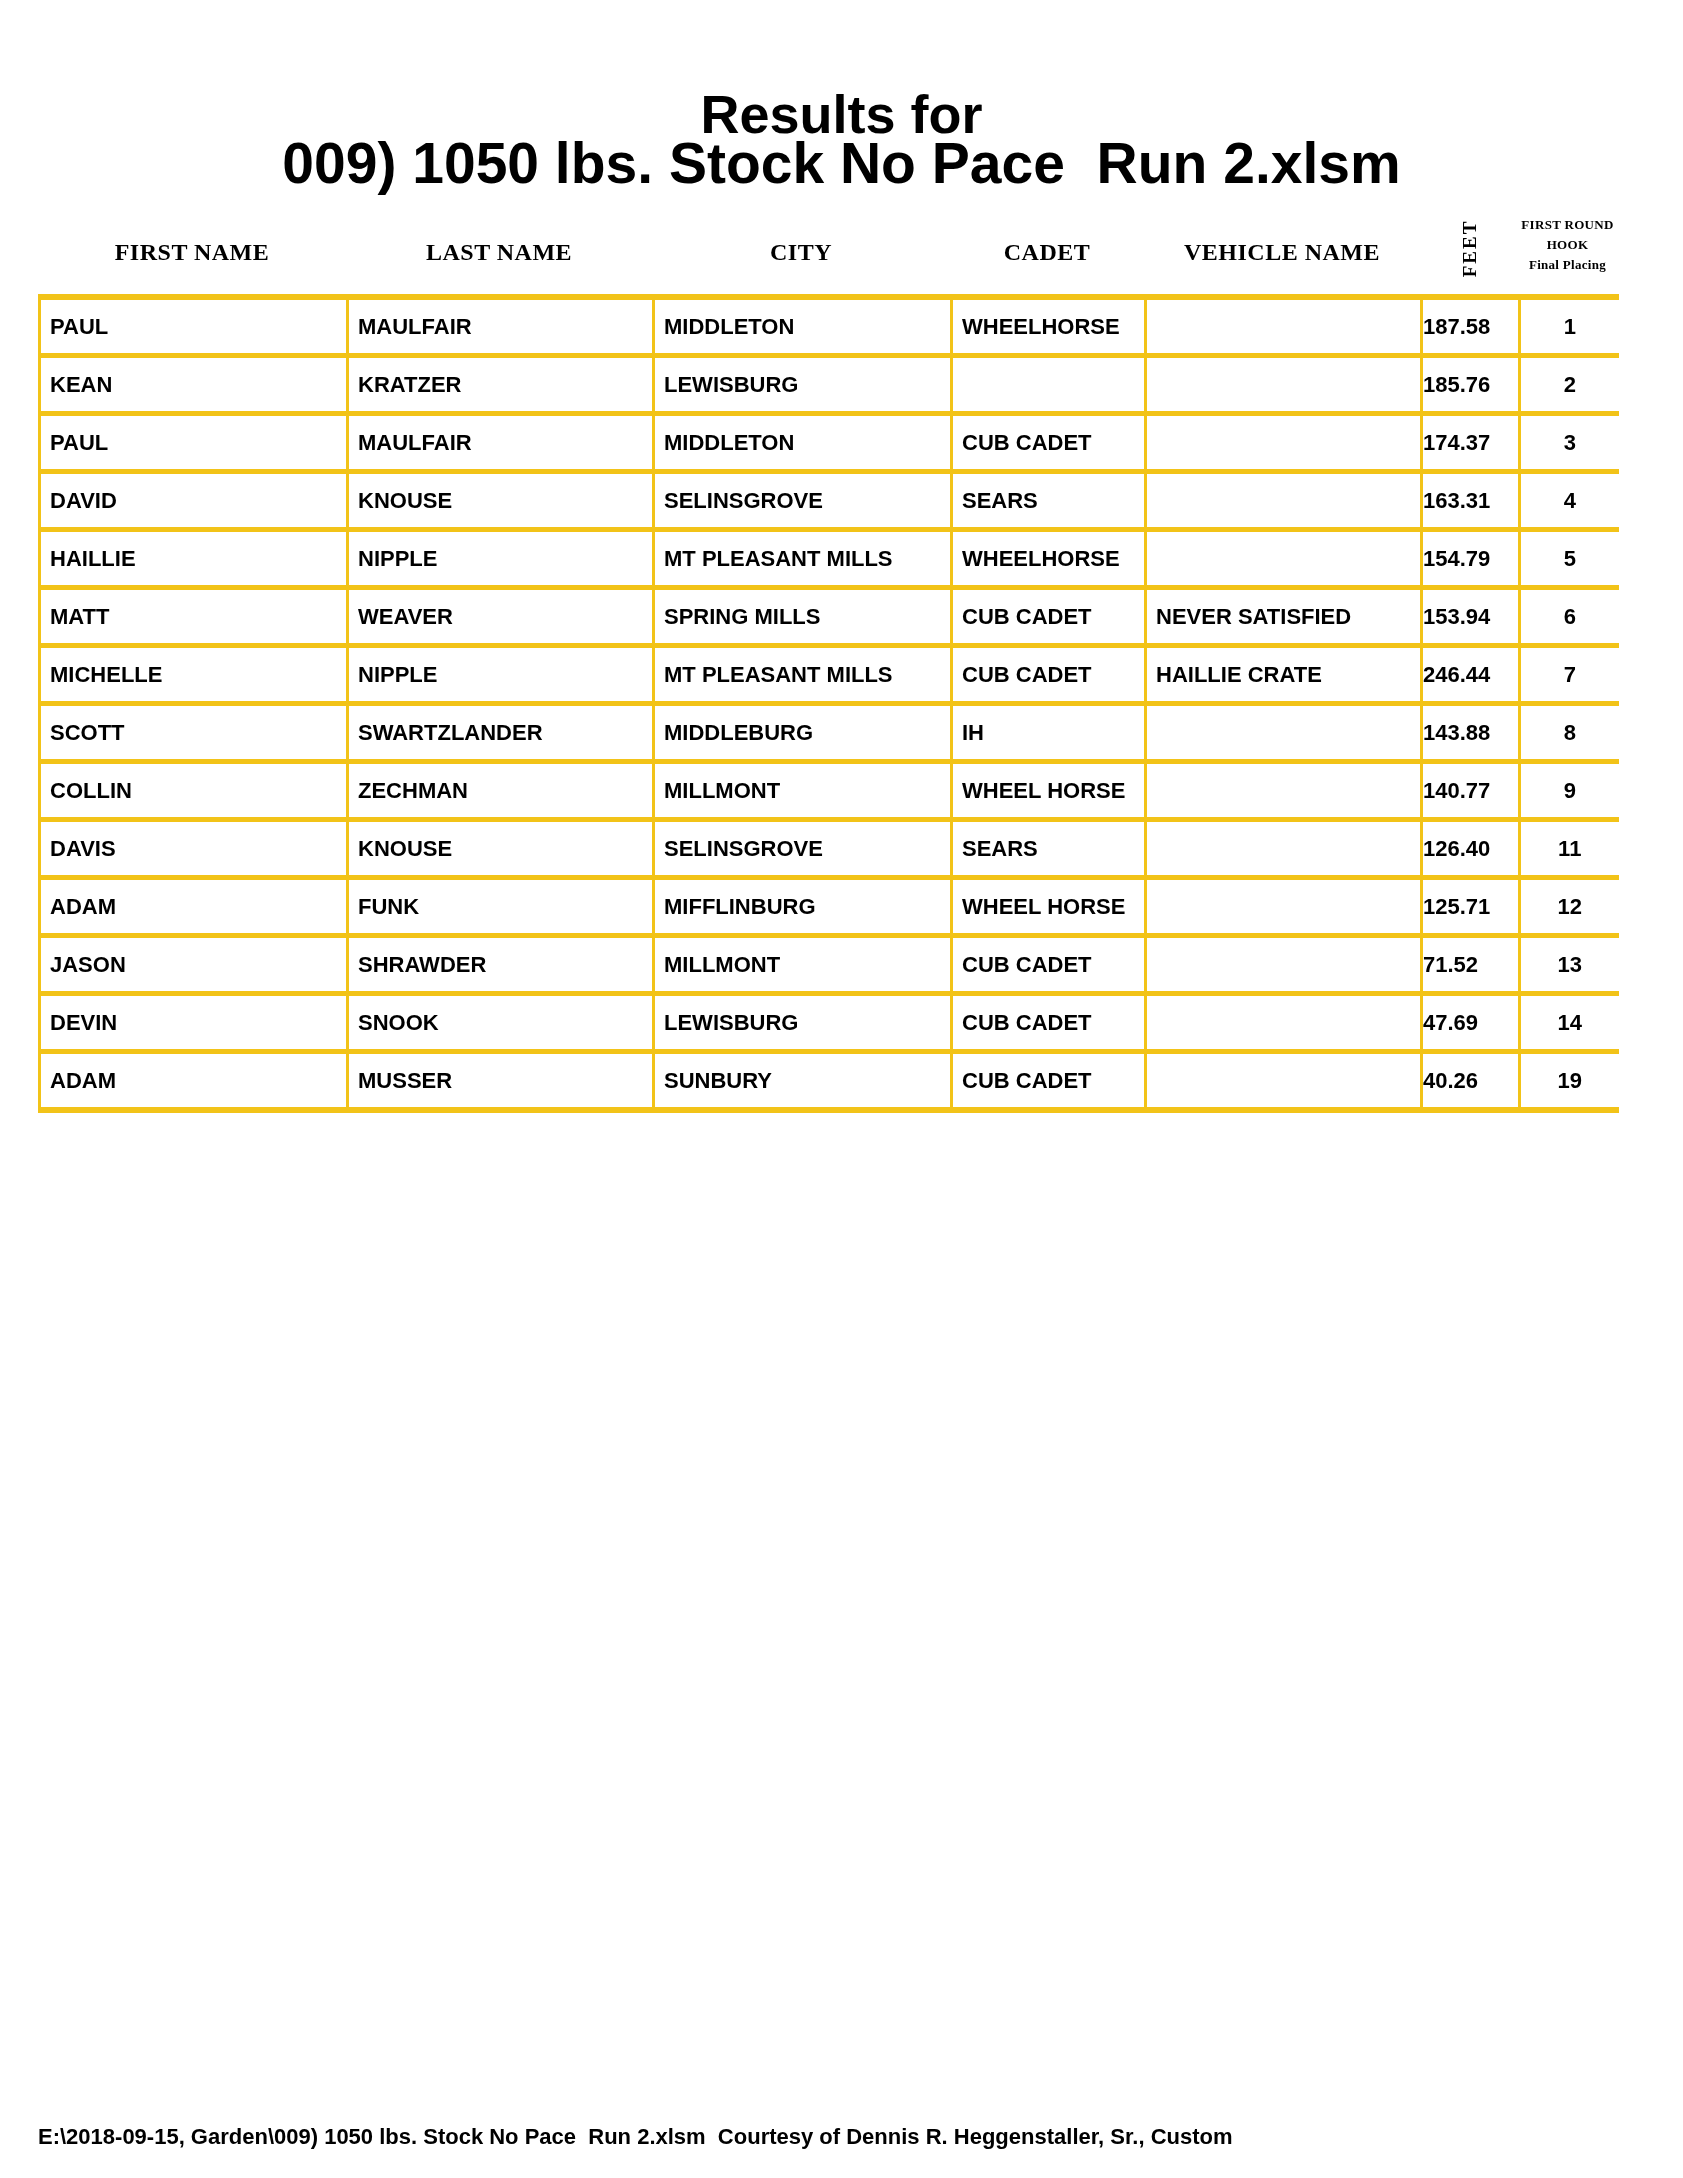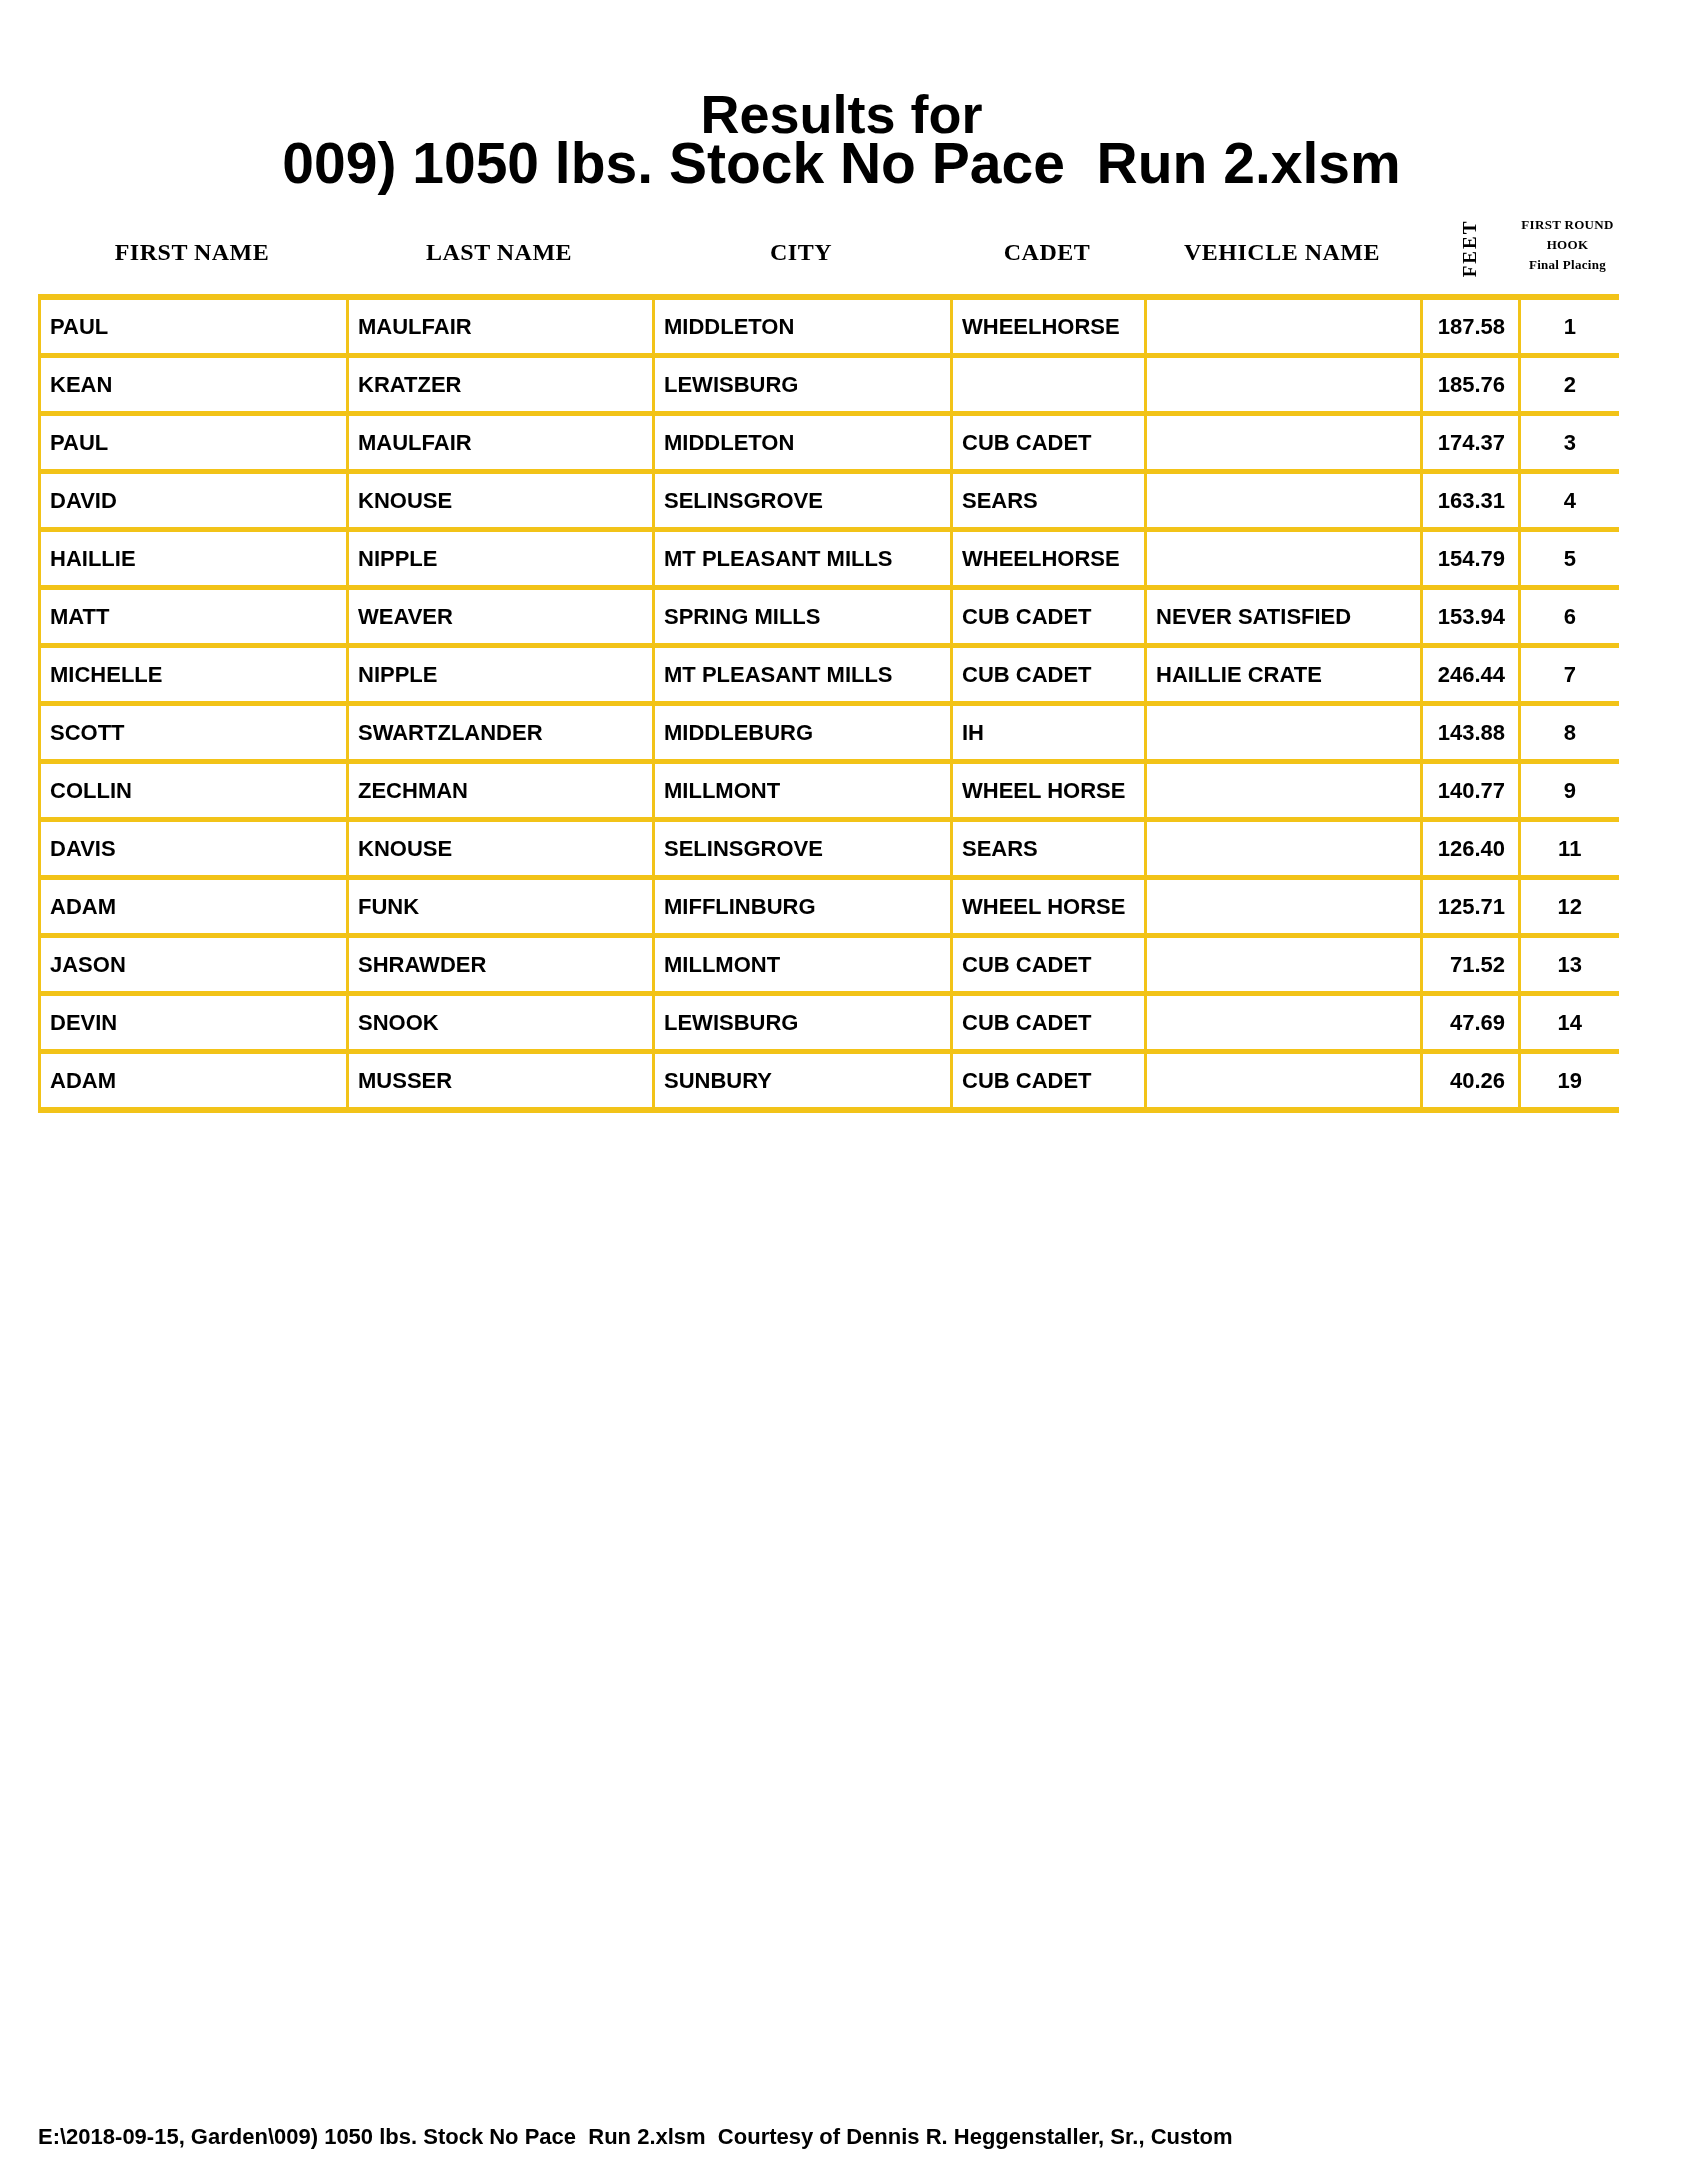--- a/index.html
+++ b/index.html
@@ -42,21 +42,21 @@
   }
   table.results td {
     border-left:3px solid #F2C318;
     border-top:5px solid #F2C318;
     height:53px; font-size:22px; font-weight:bold;
     padding:0 0 0 9px; vertical-align:middle;
     white-space:nowrap; overflow:hidden;
   }
   table.results tr:first-child td { border-top:6px solid #F2C318; }
   table.results tr:last-child td  { border-bottom:6px solid #F2C318; }
-  table.results td.feet  { text-align:right; padding:0 13px 0 0; }
+  table.results td.feet  { padding:0 13px 0 0; }
   table.results td.place { text-align:center; padding:0; }
 
   .footer {
     position:absolute; left:38px; top:2037px;
     font-size:22px; line-height:40px; white-space:pre;
   }
 </style>
 </head>
 <body>
 

